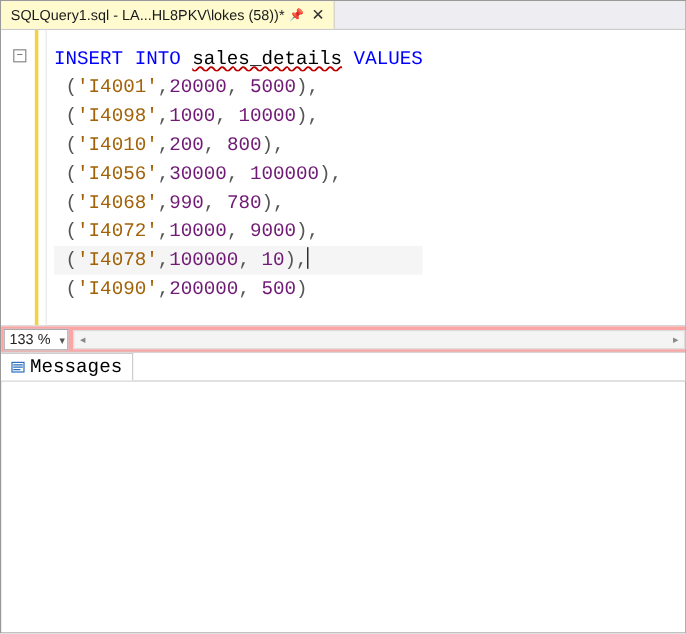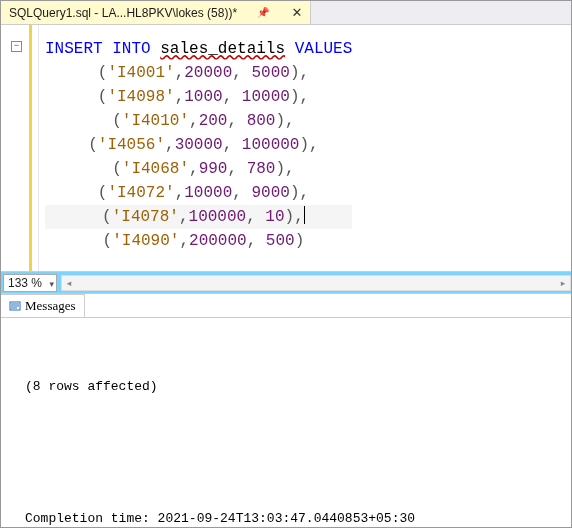--- a/index.html
+++ b/index.html
@@ -17,21 +17,21 @@
     border-bottom: 1px solid #ccc;
     height: 24px;
     font-family: "Segoe UI", Arial, sans-serif;
     font-size: 12px;
   }
   .tab {
     display: flex; align-items: center;
     background: #fffbcf;
     padding: 0 6px 0 8px;
     border-right: 1px solid #ccc;
-    gap: 20px;
+    gap: 4px;
     color: #1b1b1b;
   }
   .tab .pin { color: #555; font-size: 10px; }
   .tab .close { color: #333; font-size: 13px; line-height: 1; cursor: pointer; padding: 0 2px; }
   .editor-wrap {
     display: flex;
     flex: 0 0 auto;
     background: #fff;
     border-bottom: 1px solid #ccc;
   }
@@ -59,21 +59,21 @@
     background: #fff;
     cursor: pointer;
   }
   .code {
     padding: 12px 6px 18px 6px;
     font-size: 16px;
     line-height: 24px;
     white-space: pre;
     color: #000;
   }
-  .code .row { height: 24px; position: relative; text-align: center; }
+  .code .row { height: 24px; position: relative; }
   .code .row.cursor-line { background: #f5f5f5; }
   .kw { color: #0000ff; }
   .str { color: #a16207; }
   .ident { color: #000; text-decoration: underline wavy #c00000; text-decoration-skip-ink: none; }
   .num { color: #701a75; }
   .p { color: #555; }
   .cursor {
     display: inline-block;
     width: 0;
     border-left: 1px solid #000;
@@ -82,21 +82,21 @@
   }
   .zoombar {
     display: flex; align-items: center;
     height: 22px;
     font-family: "Segoe UI", Arial, sans-serif;
     font-size: 12px;
     color: #222;
     border-bottom: 1px solid #ccc;
     padding-left: 2px;
     gap: 4px;
-    background: #7dd3fc;
+    background: #fca5a5;
   }
   .zoom-sel {
     border: 1px solid #aaa;
     padding: 0 14px 0 4px;
     height: 18px;
     line-height: 16px;
     position: relative;
     background: #fff;
   }
   .zoom-sel::after {
@@ -114,22 +114,22 @@
   }
   .hscroll .lar, .hscroll .rar {
     position: absolute; top: 0; width: 14px; height: 100%;
     text-align: center; font-size: 9px; color: #888; line-height: 14px;
   }
   .hscroll .lar { left: 0; }
   .hscroll .rar { right: 0; }
   .results-tabs {
     display: flex;
     height: 24px;
-    font-family: Liberation Serif, serif;
-    font-size: 13px;
+    font-family: Liberation Mono, monospace;
+    font-size: 16px;
     border-bottom: 1px solid #ccc;
     background: #fff;
   }
   .results-tab {
     display: flex; align-items: center; gap: 4px;
     padding: 0 8px;
     border-right: 1px solid #ccc;
     border-top: 1px solid #ccc;
     background: #fff;
     cursor: pointer;
@@ -188,19 +188,14 @@
             <rect x="1" y="2" width="10" height="8" fill="none" stroke="#2a6fbb" stroke-width="1"></rect>
             <line x1="2" y1="4" x2="10" y2="4" stroke="#2a6fbb" stroke-width="1"></line>
             <line x1="2" y1="6" x2="10" y2="6" stroke="#2a6fbb" stroke-width="1"></line>
             <line x1="2" y1="8" x2="8" y2="8" stroke="#2a6fbb" stroke-width="1"></line>
           </svg>
       </span>
       <span>Messages</span>
     </div>
   </div>
 
-  <div class="messages">
-    <div class="msg-line">(8 rows affected)</div>
-    <div style="height:22px"></div>
-    <div class="msg-line">Completion time: 2021-09-24T13:03:47.0440853+05:30</div>
-  </div>
 
 </div>
 
 </body></html>

